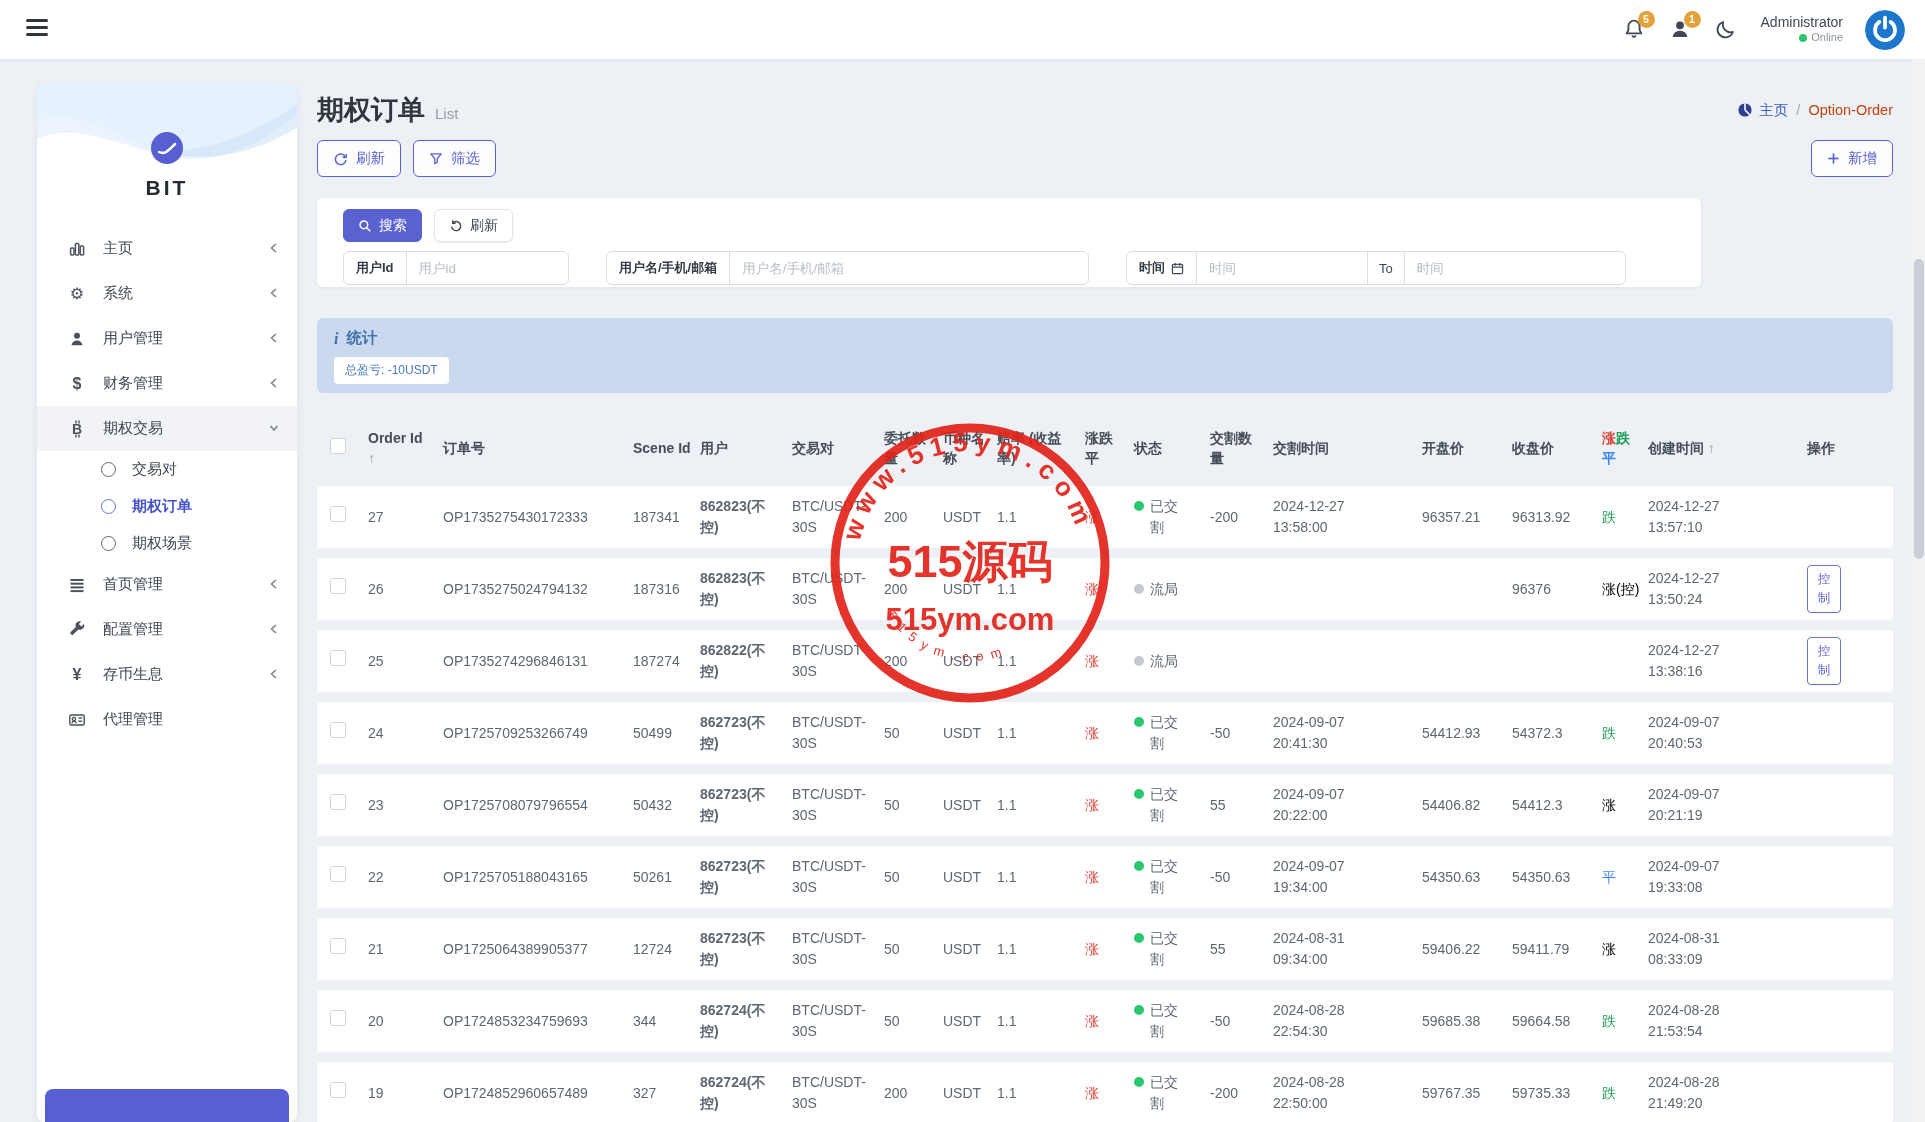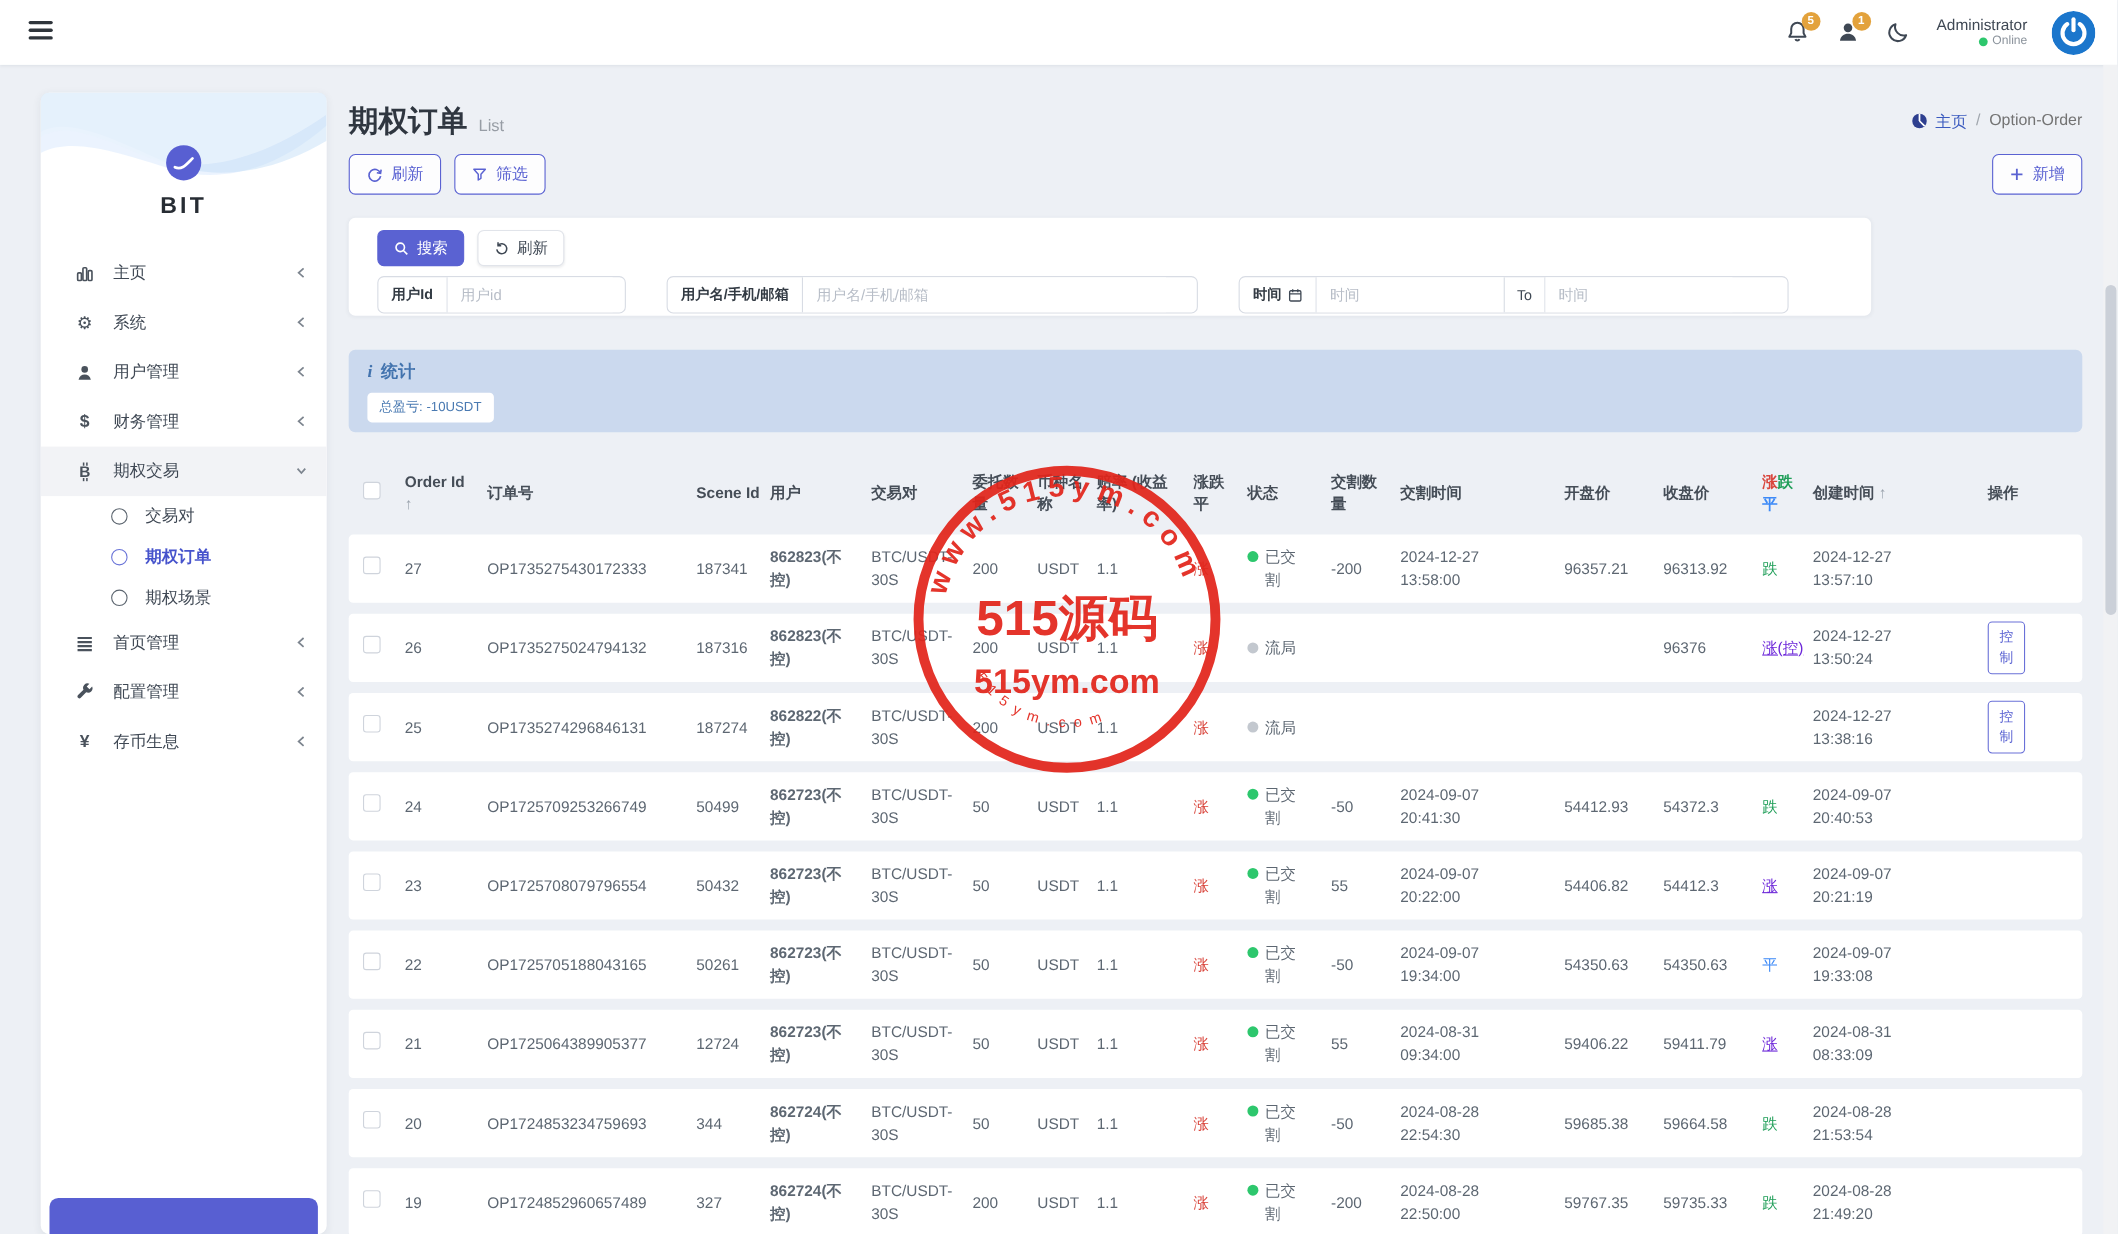--- a/index.html
+++ b/index.html
@@ -51,21 +51,21 @@
                      background:#585fd2; border-radius:8px 8px 0 0; }
 
   
   .page-head { position:absolute; left:317px; top:92px; width:1576px; display:flex;
                justify-content:space-between; align-items:center; z-index:5; }
   .page-title { font-size:27px; font-weight:bold; color:#2f3640; }
   .page-sub { font-size:15px; color:#979da5; font-weight:normal; margin-left:10px; }
   .breadcrumb { display:flex; align-items:center; gap:8px; font-size:14.5px; }
   .bc-home { color:#3c5bbf; display:flex; align-items:center; gap:6px; cursor:pointer; }
   .bc-sep { color:#a0a6ad; }
-  .bc-cur { color:#737373; cursor:pointer; }
+  .bc-cur { color:#c2410c; cursor:pointer; }
 
   
   .toolbar { position:absolute; left:317px; top:140px; width:1576px; display:flex; align-items:center; z-index:5; }
   .btn-outline { display:flex; align-items:center; gap:8px; height:37px; padding:0 15px;
                  border:1px solid #5a62d2; border-radius:6px; background:#fdfdfe; color:#5a62d2;
                  font-size:14.5px; cursor:pointer; margin-right:12px; font-family:inherit; }
   .btn-add { margin-left:auto; margin-right:0; }
 
   
   .search-card { position:absolute; left:317px; top:198px; width:1384px; height:89px; background:#fff;
@@ -109,21 +109,21 @@
   .trow { background:#fff; border-radius:4px; min-height:62px; margin-bottom:10px; padding-left:13px; }
   .cell { font-size:14px; color:#5d6772; padding-right:8px; line-height:1.5; }
   .checkbox { display:inline-block; width:16px; height:16px; border:1px solid #cfd4dc; border-radius:3px;
               background:#fff; cursor:pointer; }
   .side-cell { color:#d9453c; }
   .c-status { display:flex; align-items:flex-start; gap:6px; }
   .status-dot { width:10px; height:10px; border-radius:50%; margin-top:5px; flex:0 0 auto; }
   .status-dot.done { background:#2dc76d; }
   .status-dot.void { background:#c3c8cf; }
   .st { width:36px; }
-  .c-result.res-up { color:#6d28d9;text-decoration:underline; } .c-result.res-down { color:#1f9e58; } .c-result.res-flat { color:#3d8af7; }
+  .c-result.res-up { color:#000000; } .c-result.res-down { color:#1f9e58; } .c-result.res-flat { color:#3d8af7; }
   .c-date { width:96px; }
   .c-user { width:84px;font-weight:bold; } .c-pair { width:84px; }
   .ctrl-btn { width:34px; padding:4px 6px; border:1px solid #6a71d8; color:#5a62d2; background:#fff;
               border-radius:4px; font-size:12.5px; line-height:1.5; word-break:break-all; cursor:pointer;
               font-family:inherit; }
 
   
   .stamp { position:absolute; left:824px; top:417px; width:292px; height:292px; z-index:50;
            opacity:.93; pointer-events:none; }
 
@@ -303,20 +303,32 @@
       </span>
     </div>
     <div class="m-item">
       <span class="m-ico">¥</span>
       <span class="m-label">存币生息</span>
       <span class="m-chev">
         <svg viewBox="0 0 14 14" width="14" height="14" fill="none" stroke="#7d858f" stroke-width="1.6">
             <polyline points="9,3 4.5,7 9,11"></polyline>
           </svg>
       </span>
+    </div>
+    <div class="m-item">
+      <span class="m-ico">
+        <svg viewBox="0 0 18 18" width="18" height="18" fill="none" stroke="#4a525c" stroke-width="1.4">
+          <rect x="1.8" y="4" width="14.4" height="10" rx="1.5"></rect>
+          <circle cx="6" cy="8" r="1.6"></circle>
+          <path d="M3.8 12.2c.4-1.4 1.2-2 2.2-2s1.8.6 2.2 2"></path>
+          <line x1="10.4" y1="7" x2="14.2" y2="7"></line>
+            <line x1="10.4" y1="10.2" x2="14.2" y2="10.2"></line>
+        </svg>
+      </span>
+      <span class="m-label">代理管理</span>
     </div>
   </nav>
   <div class="side-bottom-bar"></div>
 </aside>
 
 <div class="page-head">
   <div>
     <span class="page-title">期权订单</span><span class="page-sub">List</span>
   </div>
   <div class="breadcrumb">

